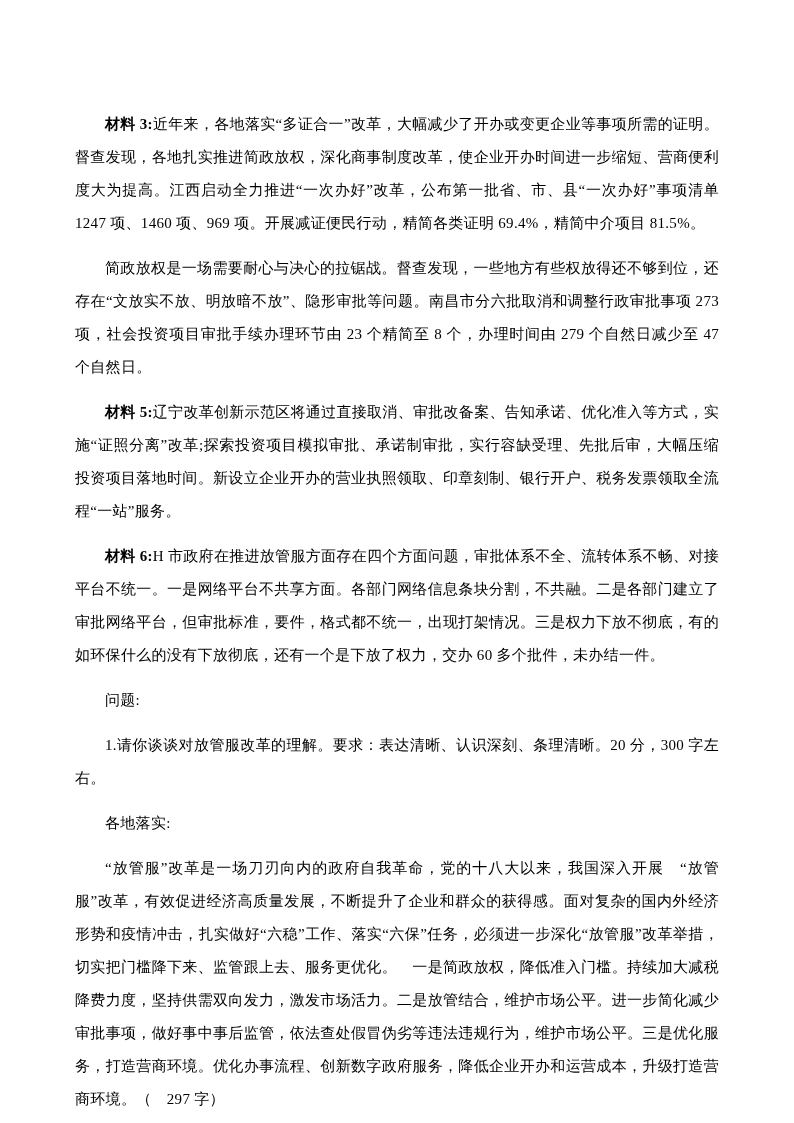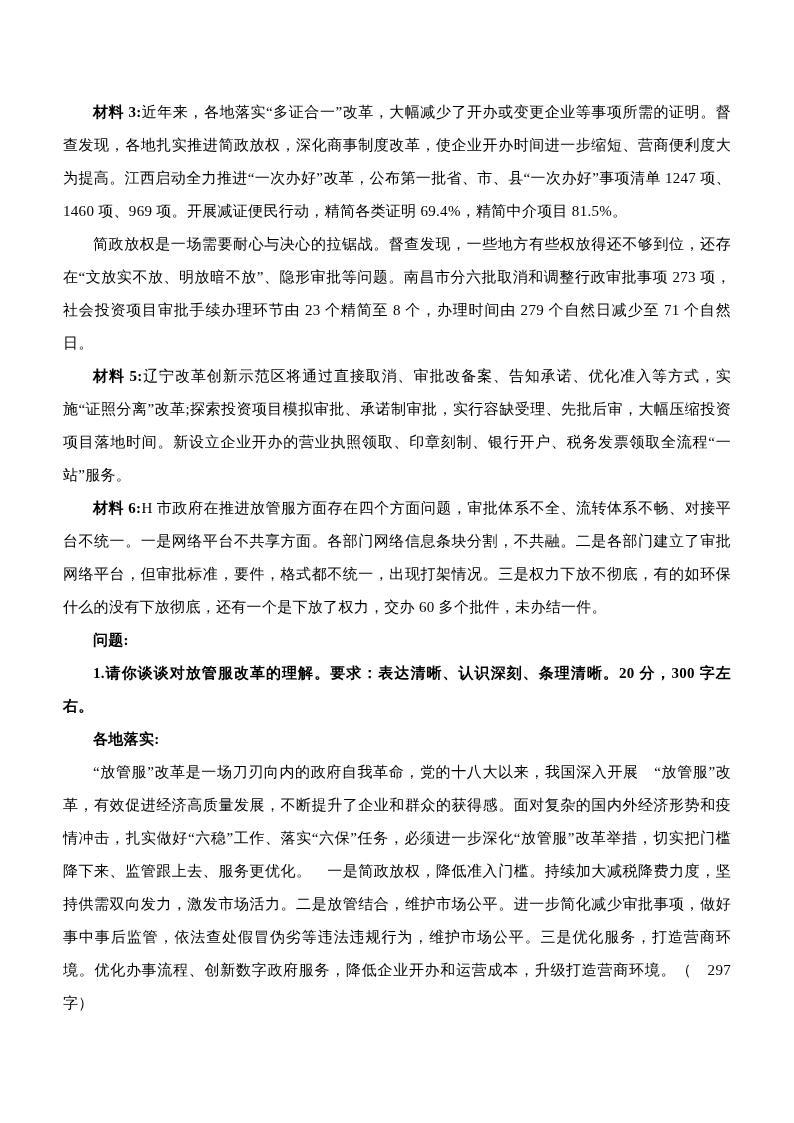--- a/index.html
+++ b/index.html
@@ -20,40 +20,40 @@
     position: absolute;
     left: 63px;
     top: 96px;
     width: 668px;
     font-size: 15px;
     line-height: 33px;
     text-align: justify;
     letter-spacing: 0.3px;
   }
   .content p {
-    margin: 0;
+    margin: 12px;
     padding: 0;
     text-indent: 2em;
   }
   .b {
     font-weight: bold;
   }
   .heading-para {
-    font-weight: bold;
+    font-weight: normal;
   }
 </style>
 </head>
 <body>
 
 <div class="page">
   <div class="content">
 
     <p><span class="b">材料 3:</span><span>近年来，各地落实“多证合一”改革，大幅减少了开办或变更企业等事项所需的证明。督查发现，各地扎实推进简政放权，深化商事制度改革，使企业开办时间进一步缩短、营商便利度大为提高。江西启动全力推进“一次办好”改革，公布第一批省、市、县“一次办好”事项清单 1247 项、1460 项、969 项。开展减证便民行动，精简各类证明 69.4%，精简中介项目 81.5%。</span></p>
 
-    <p><span>简政放权是一场需要耐心与决心的拉锯战。督查发现，一些地方有些权放得还不够到位，还存在“文放实不放、明放暗不放”、隐形审批等问题。南昌市分六批取消和调整行政审批事项 273 项，社会投资项目审批手续办理环节由 23 个精简至 8 个，办理时间由 279 个自然日减少至 71 个自然日。</span></p>
+    <p><span>简政放权是一场需要耐心与决心的拉锯战。督查发现，一些地方有些权放得还不够到位，还存在“文放实不放、明放暗不放”、隐形审批等问题。南昌市分六批取消和调整行政审批事项 273 项，社会投资项目审批手续办理环节由 23 个精简至 8 个，办理时间由 279 个自然日减少至 47 个自然日。</span></p>
 
 
     <p><span class="b">材料 5:</span><span>辽宁改革创新示范区将通过直接取消、审批改备案、告知承诺、优化准入等方式，实施“证照分离”改革;探索投资项目模拟审批、承诺制审批，实行容缺受理、先批后审，大幅压缩投资项目落地时间。新设立企业开办的营业执照领取、印章刻制、银行开户、税务发票领取全流程“一站”服务。</span></p>
 
     <p><span class="b">材料 6:</span><span>H 市政府在推进放管服方面存在四个方面问题，审批体系不全、流转体系不畅、对接平台不统一。一是网络平台不共享方面。各部门网络信息条块分割，不共融。二是各部门建立了审批网络平台，但审批标准，要件，格式都不统一，出现打架情况。三是权力下放不彻底，有的如环保什么的没有下放彻底，还有一个是下放了权力，交办 60 多个批件，未办结一件。</span></p>
 
     <p class="heading-para">问题:</p>
 
     <p class="heading-para">1.请你谈谈对放管服改革的理解。要求：表达清晰、认识深刻、条理清晰。20 分，300 字左右。</p>
 

